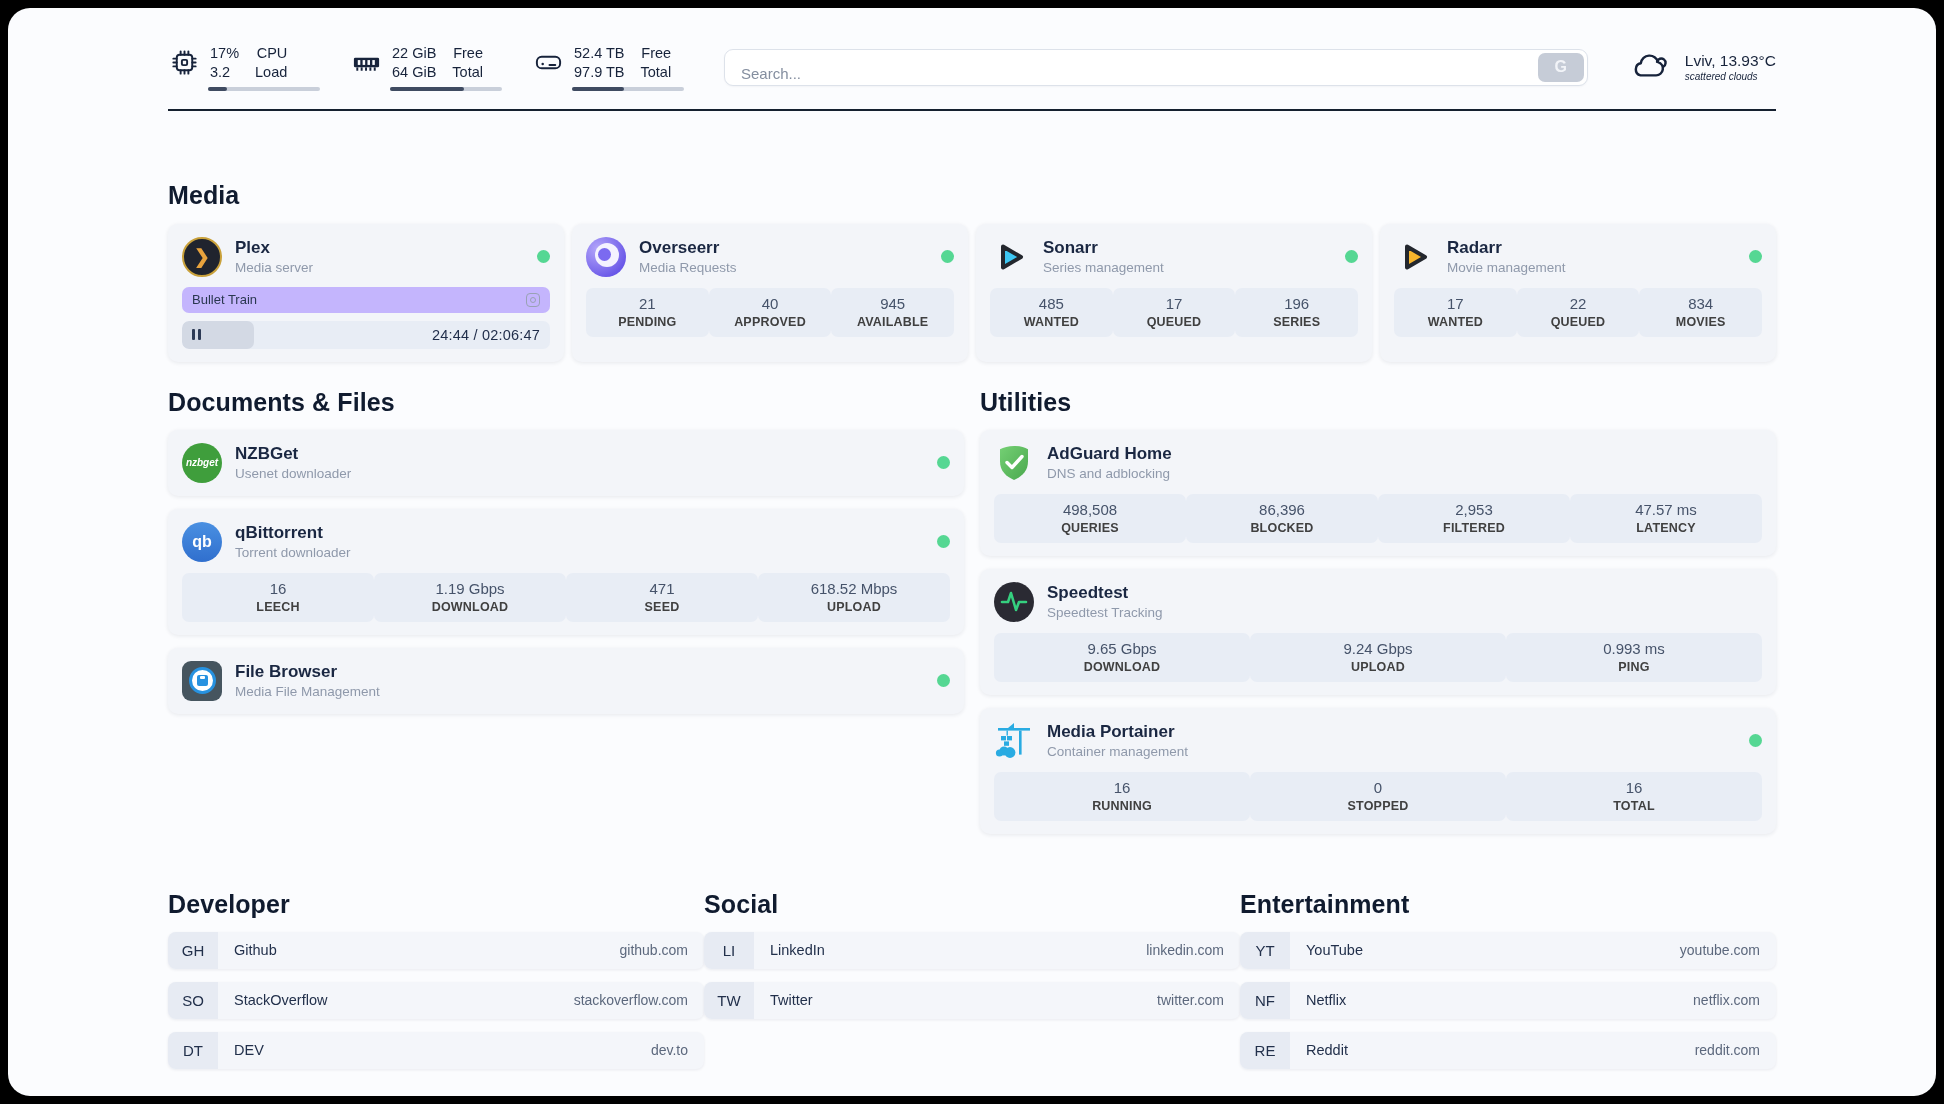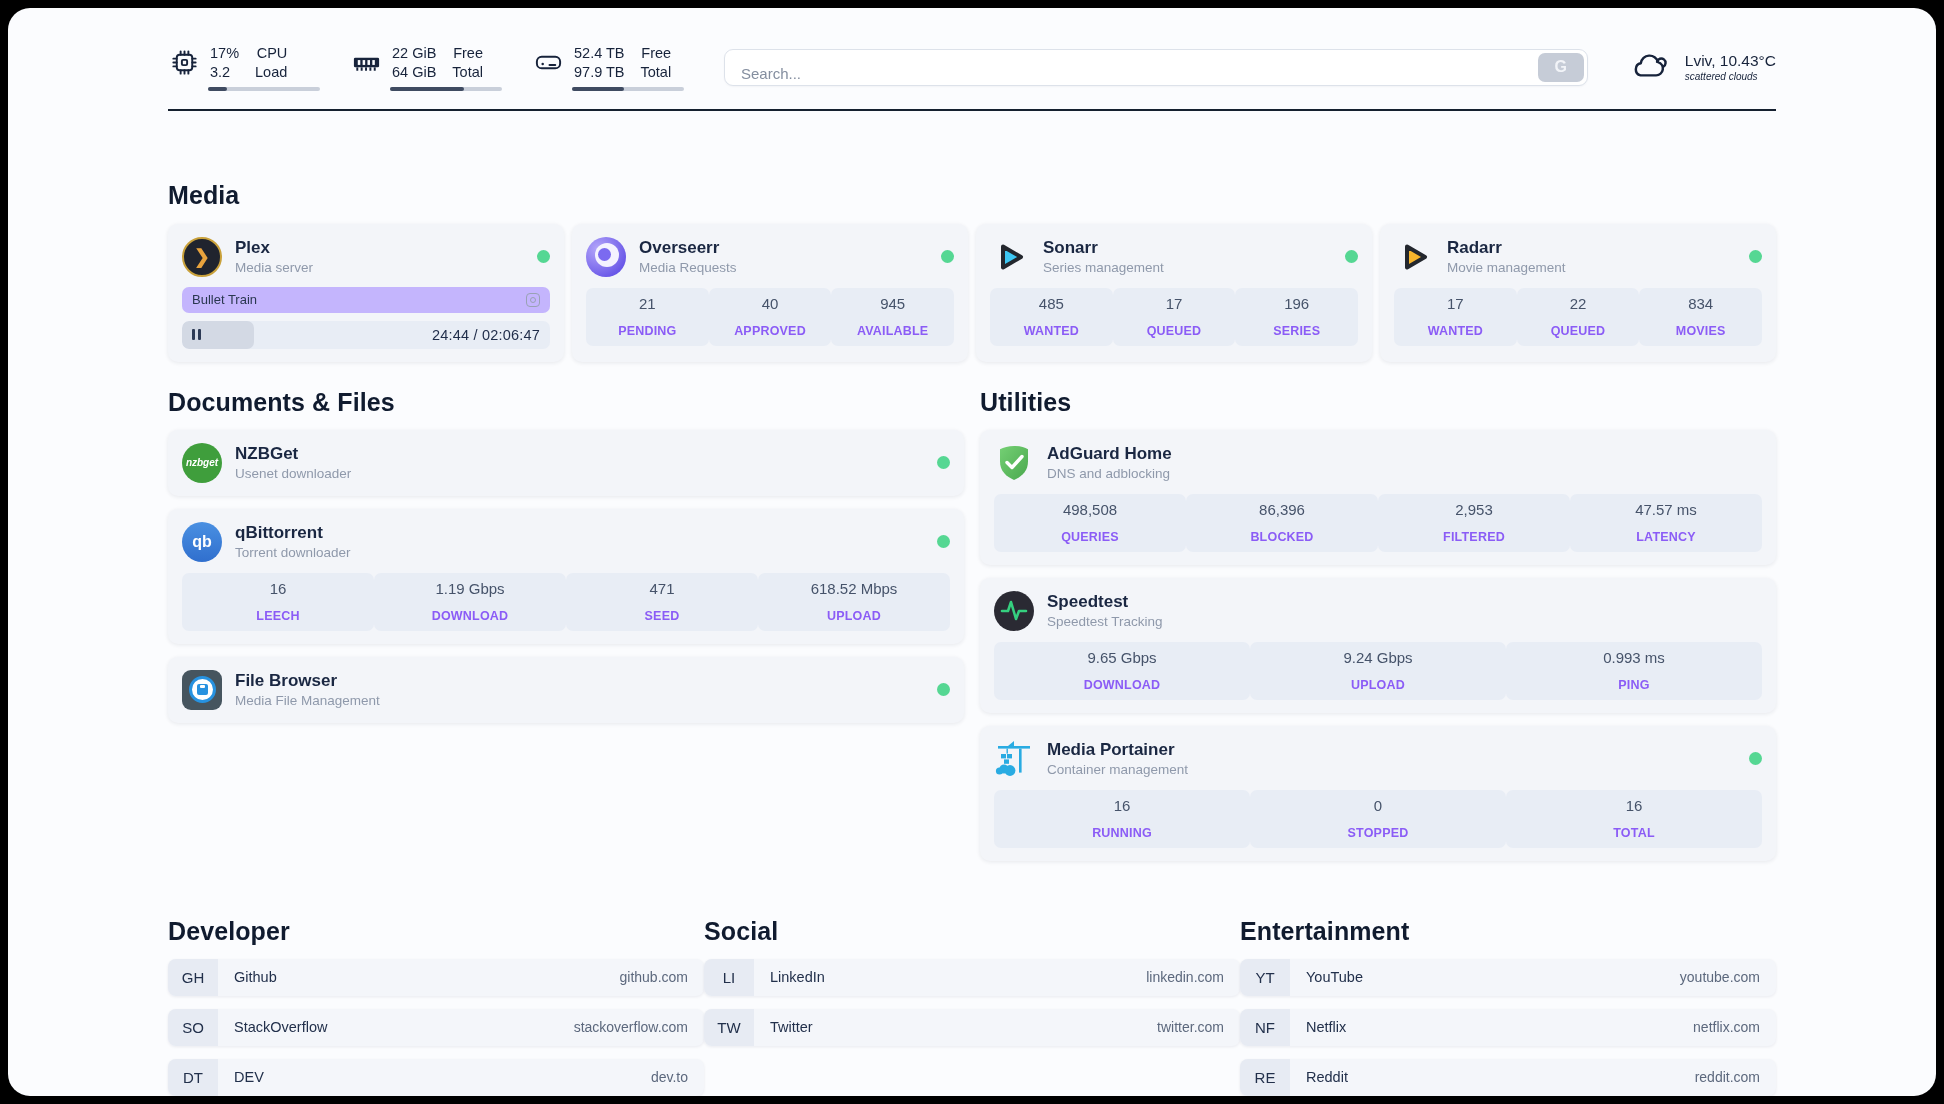--- a/index.html
+++ b/index.html
@@ -45,21 +45,21 @@
     padding:13px 14px;position:relative;cursor:pointer;margin-top:13px;}
   .media-grid .card{margin-top:0;}
   .card-head{display:flex;align-items:center;gap:13px;}
   .titles{display:flex;flex-direction:column;}
   .app-title{font-size:17px;font-weight:600;color:#1a2742;}
   .app-sub{font-size:13.5px;color:#8f99ab;margin-top:2px;}
   .dot{width:13px;height:13px;border-radius:50%;background:#55d793;margin-left:auto;flex:0 0 auto;}
   .stat-row{display:flex;gap:0;margin-top:11px;}
   .sbox{flex:1;background:#e8edf5;border-radius:7px;padding:7px 4px 8px;text-align:center;}
   .sbox .v{font-size:15px;color:#46536a;}
-  .sbox .l{font-size:12.5px;font-weight:700;color:#8b5cf6;margin-top:12px;letter-spacing:.2px;}
+  .sbox .l{font-size:12.5px;font-weight:700;color:#404040;margin-top:3px;letter-spacing:.2px;}
 
   
   .app-icon{width:40px;height:40px;flex:0 0 auto;display:flex;align-items:center;justify-content:center;position:relative;}
   .icon-plex{border-radius:50%;background:#20242e;border:2px solid #c9a13b;box-sizing:border-box;
     color:#e8a33d;font-size:19px;font-weight:bold;}
   .icon-overseerr{border-radius:50%;background:radial-gradient(circle at 30% 30%,#b4a6fa,#6a58e8 75%);overflow:hidden;}
   .icon-overseerr::before{content:"";position:absolute;width:24px;height:24px;border-radius:50%;background:#f4f2ff;top:6px;left:9px;}
   .icon-overseerr::after{content:"";position:absolute;width:13px;height:13px;border-radius:50%;background:#7b6af0;top:11px;left:12px;}
   .icon-nzbget{border-radius:50%;background:#3f9e3c;color:#fff;font-size:10px;font-weight:bold;font-style:italic;}
   .icon-qb{border-radius:50%;background:linear-gradient(180deg,#4a90e2,#306fce);color:#fff;font-size:16px;font-weight:bold;}
@@ -197,21 +197,21 @@
     </div>
 
     <div class="weather">
       <span>
         <svg viewBox="0 0 46 34" width="44" height="32">
               <path d="M13 28h16.5a7.2 7.2 0 0 0 2-14.1 9.3 9.3 0 0 0-18.2 1.2A6.6 6.6 0 0 0 13 28z" fill="none" stroke="#17233b" stroke-width="2.6" stroke-linejoin="round"></path>
               <path d="M30.5 13.5a4.6 4.6 0 1 1 6.7 5.2" fill="none" stroke="#17233b" stroke-width="2.6" stroke-linecap="round"></path>
             </svg>
       </span>
       <div>
-        <div class="weather-l1">Lviv, 10.43°C</div>
+        <div class="weather-l1">Lviv, 13.93°C</div>
         <div class="weather-l2">scattered clouds</div>
       </div>
     </div>
   </div>
 
   <div class="divider"></div>
 
   <div class="sec-title media-title">Media</div>
 
   <div class="media-grid">

